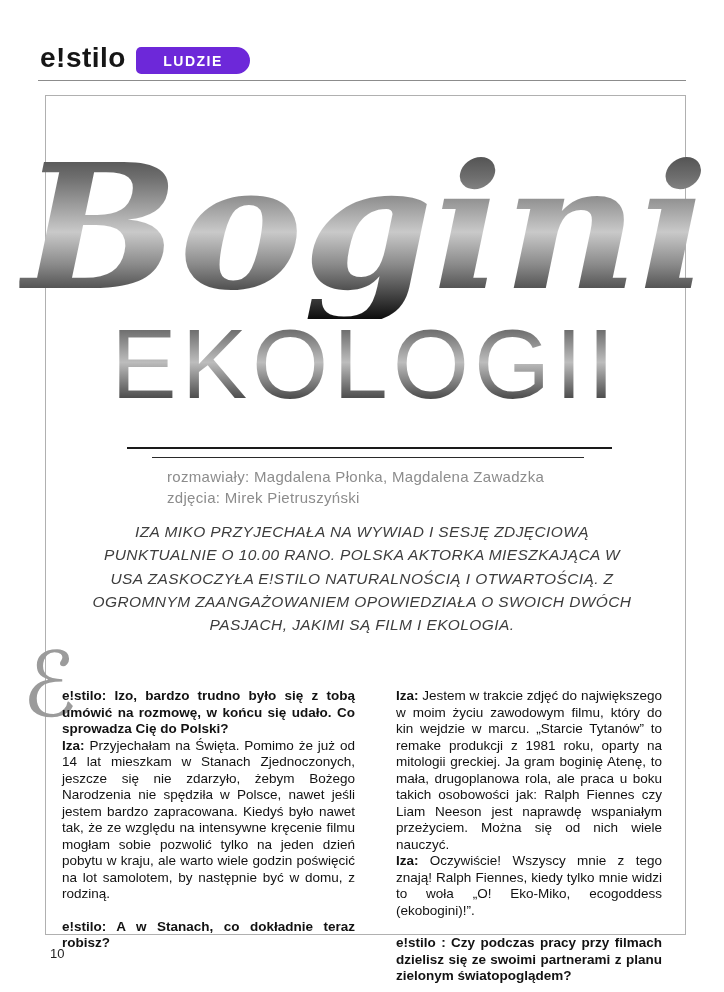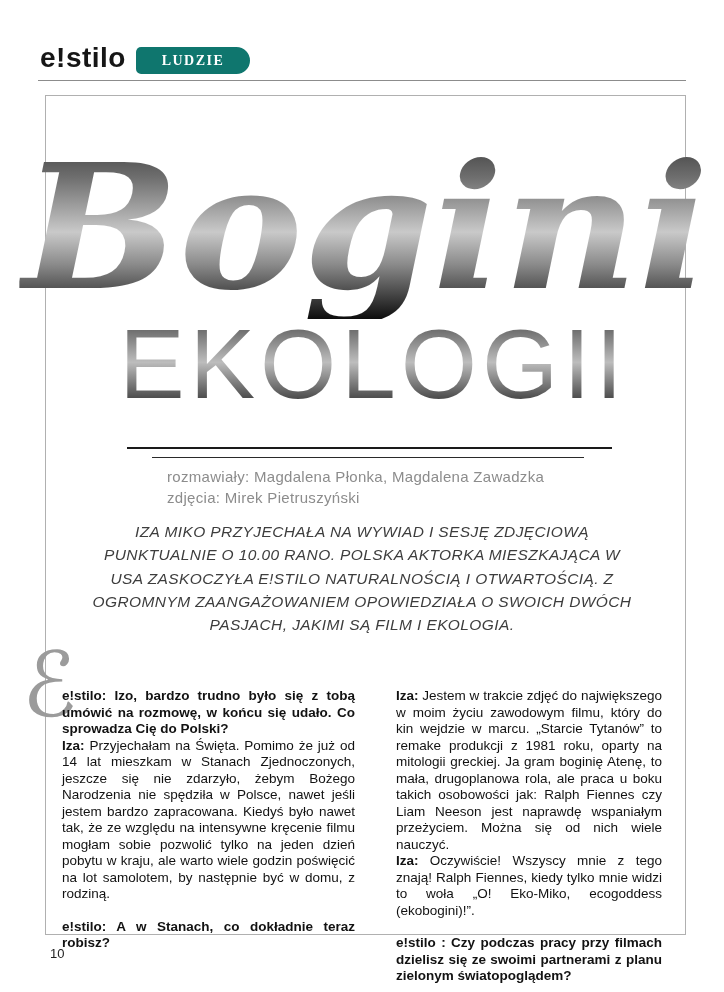--- a/index.html
+++ b/index.html
@@ -33,21 +33,21 @@
   
   .title-script {
     position:absolute; left:45px; top:138px; width:641px; text-align:center;
     font-family:"DejaVu Serif", serif; font-style:italic; font-weight:bold;
     font-size:172px; line-height:1.05; transform:scaleX(1.08); transform-origin:center;
     color:#777;
   }
   .title-caps {
     position:absolute; left:45px; top:320px; width:641px; text-align:center;
     font-family:"Liberation Sans", sans-serif; font-weight:normal;
-    font-size:98px; line-height:0.9; letter-spacing:5px; color:#777;margin-left:8px;
+    font-size:98px; line-height:0.9; letter-spacing:5px; color:#777;
   }
   @supports ((-webkit-background-clip:text) or (background-clip:text)) {
     .title-script {
       background:linear-gradient(180deg,#3c3c3c 0%,#6f6f6f 22%,#c9c9c9 52%,#8a8a8a 70%,#0d0d0d 100%);
       -webkit-background-clip:text; background-clip:text; color:transparent;
     }
     .title-caps {
       background:linear-gradient(180deg,#565656 0%,#bdbdbd 48%,#2e2e2e 100%);
       -webkit-background-clip:text; background-clip:text; color:transparent;
     }
@@ -91,21 +91,21 @@
 
   
   .page-num {
     position:absolute; left:50px; top:946px; font-size:13px; color:#222;
   }
 </style>
 </head>
 <body>
 
 <div class="logo">e!stilo</div>
-<div class="badge" style="background: #0f766e; font-family: Liberation Serif, serif;">LUDZIE</div>
+<div class="badge" style="background: #6d28d9;">LUDZIE</div>
 <div class="header-rule"></div>
 
 <div class="frame"></div>
 
 <div class="title-script">Bogini</div>
 <div class="title-caps">EKOLOGII</div>
 
 <div class="rule1"></div>
 <div class="rule2"></div>
 

